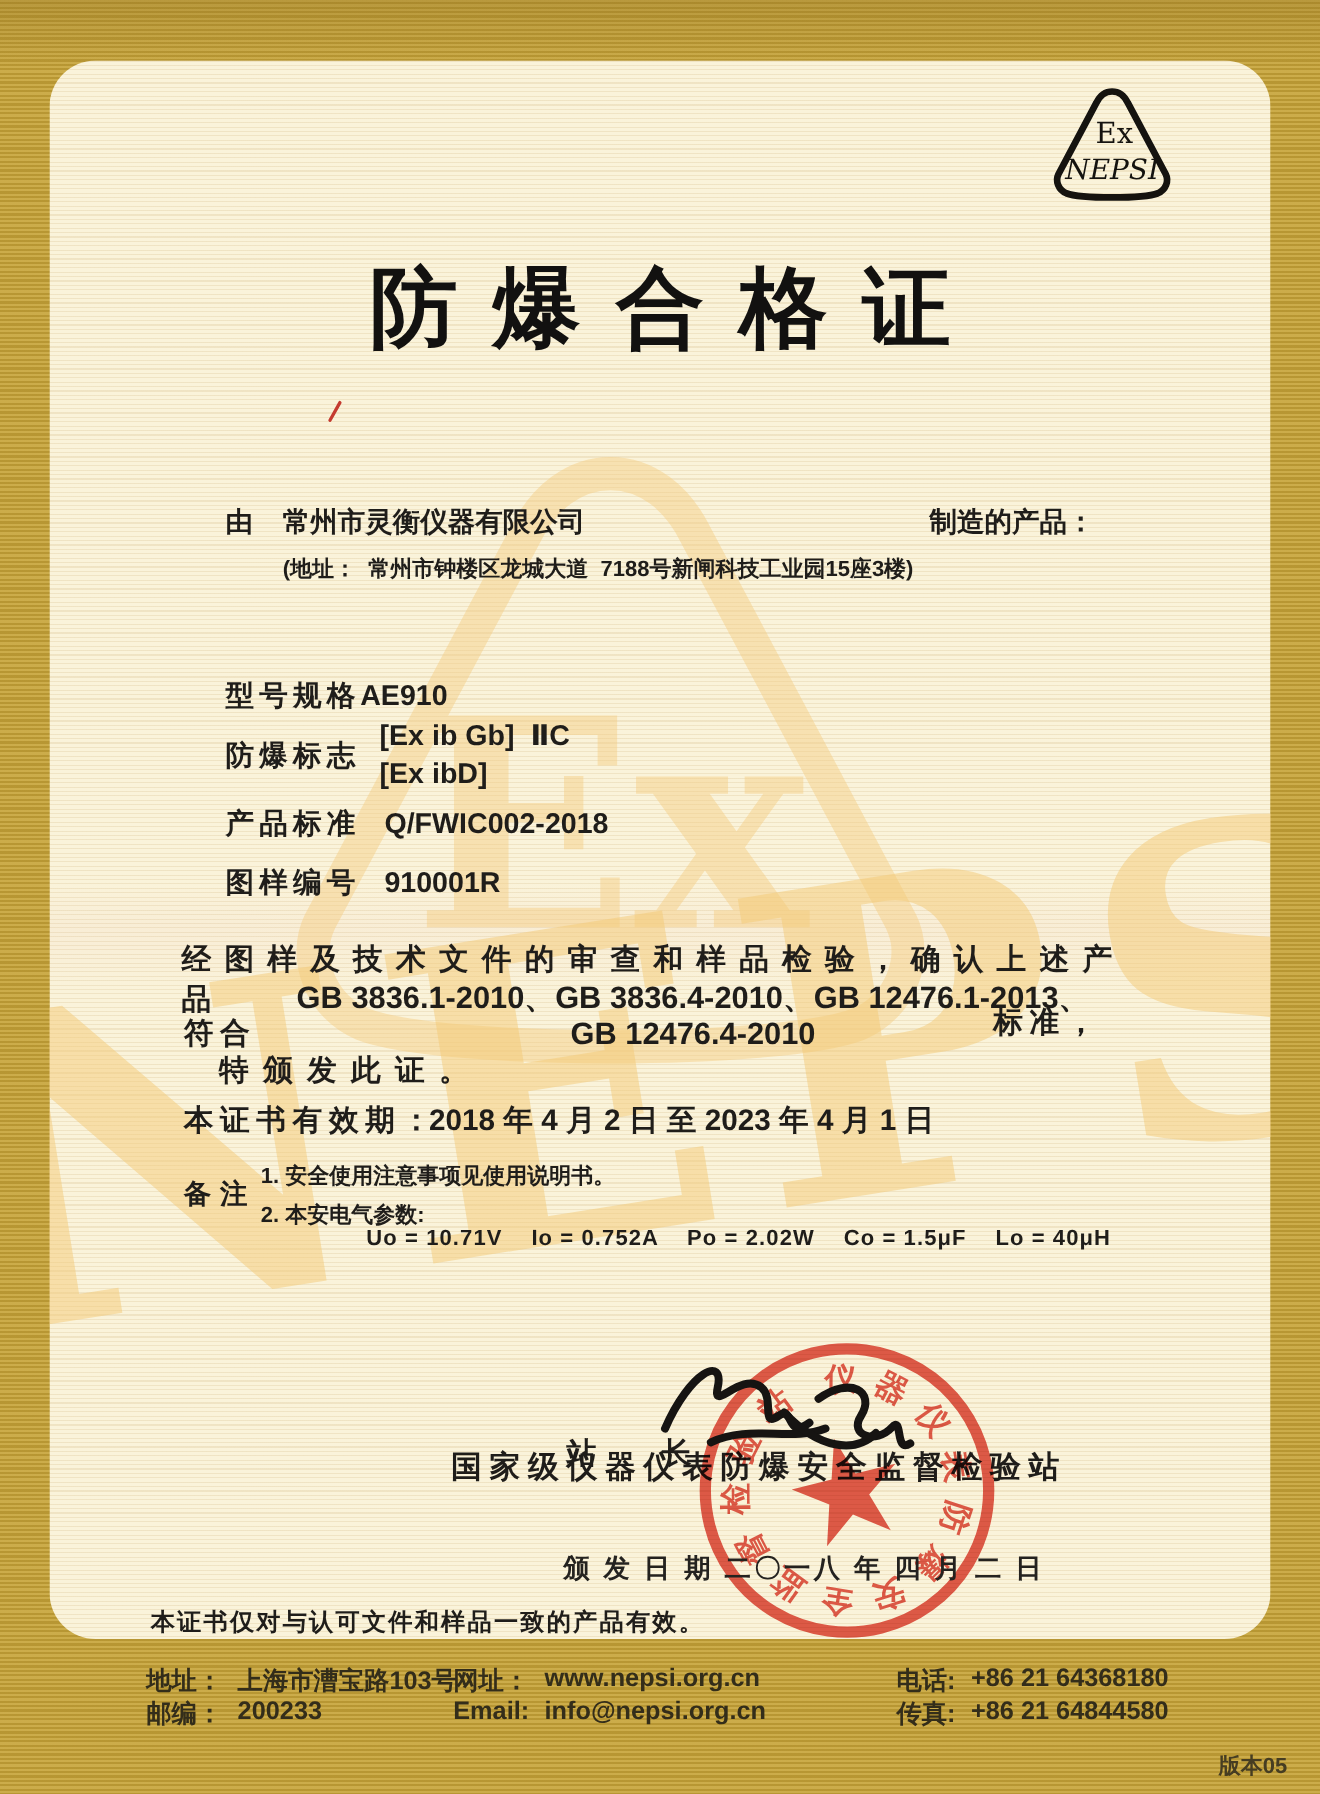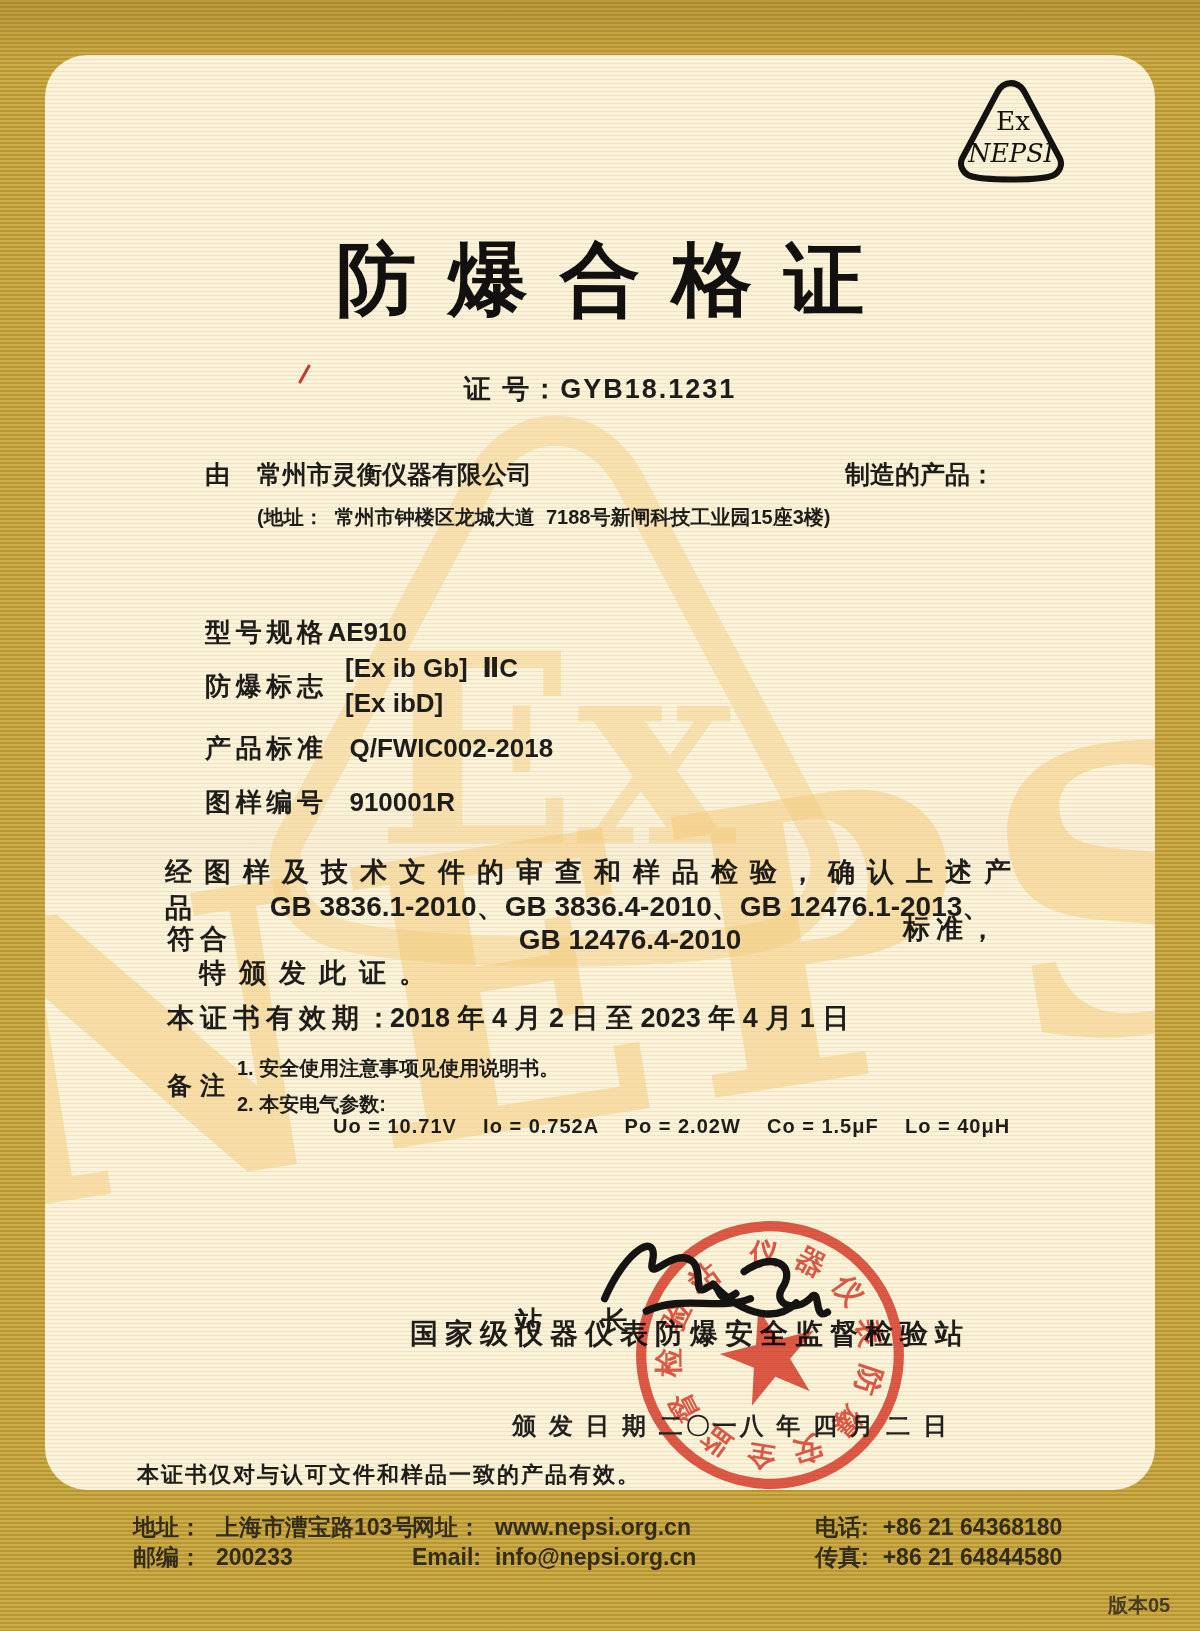--- a/index.html
+++ b/index.html
@@ -45,21 +45,21 @@
   .issue-line{font-size:27px;z-index:2;}
   .remark-item{font-size:20px;z-index:2;}
   .params{white-space:pre;letter-spacing:1px;}
   .stamp{left:585px;top:1160px;width:280px;height:280px;z-index:3;opacity:.82;mix-blend-mode:multiply;transform:rotate(-14deg);}
   .sign{left:545px;top:1162px;width:250px;height:130px;z-index:4;}
   .chief{left:470px;top:1248px;font-size:27px;letter-spacing:26px;z-index:2;}
   .issuer{left:295px;top:1260px;width:700px;text-align:center;font-size:28px;letter-spacing:7px;z-index:2;}
   .dateline{left:467px;top:1355px;font-size:24px;letter-spacing:3px;white-space:pre;z-index:4;color:#24221f;}
   .note{left:92px;top:1405px;font-size:22px;letter-spacing:2px;z-index:2;}
   .footer-col{position:absolute;z-index:2;color:#332d1a;}
-  .fr{display:flex;gap:14px;height:30px;align-items:center;font-size:23px;font-weight:700;white-space:pre;}
+  .fr{display:flex;gap:14px;height:30px;font-size:23px;font-weight:700;white-space:pre;}
   .version{left:1108px;top:1592px;font-size:20px;font-weight:700;color:#463d22;z-index:2;}
 </style>
 </head>
 <body>
 
 <div class="certificate">
 
   <div class="paper">
 
     <svg class="abs wm-tri" viewBox="0 0 120 112" aria-hidden="true">
@@ -68,21 +68,20 @@
     </svg>
     <div class="abs wm-nepsi">NEPSI</div>
 
     <svg class="abs logo" viewBox="0 0 120 112">
       <path d="M60,6 C66,6 71,10 74,16 L108,80 C111,86 108,94 101,97 C88,102 32,102 19,97 C12,94 9,86 12,80 L46,16 C49,10 54,6 60,6 Z" fill="none" stroke="#15130f" stroke-width="6"></path>
       <text x="62" y="52" text-anchor="middle" fill="#15130f" font-family="DejaVu Serif, Liberation Serif, serif" font-size="26">Ex</text>
       <text x="60" y="84" text-anchor="middle" fill="#15130f" font-family="DejaVu Serif, Liberation Serif, serif" font-size="25" font-style="italic">NEPSI</text>
     </svg>
 
     <div class="abs title b">防爆合格证</div>
-    <div class="abs certno b"><span>证 号：</span><span>GYB18.1231</span></div>
     <svg class="abs tick" viewBox="0 0 16 22">
       <path d="M3,19 L12,3" stroke="#c43b30" stroke-width="3" stroke-linecap="round" fill="none"></path>
     </svg>
 
     <div class="abs row-made b" style="left:160px;">由</div>
     <div class="abs row-made b" style="left:212px;">常州市灵衡仪器有限公司</div>
     <div class="abs row-made b" style="left:800px;">制造的产品：</div>
     <div class="abs addr-line b">(地址：  常州市钟楼区龙城大道  7188号新闸科技工业园15座3楼)</div>
 
     <div class="abs frow" style="top:560px;">

